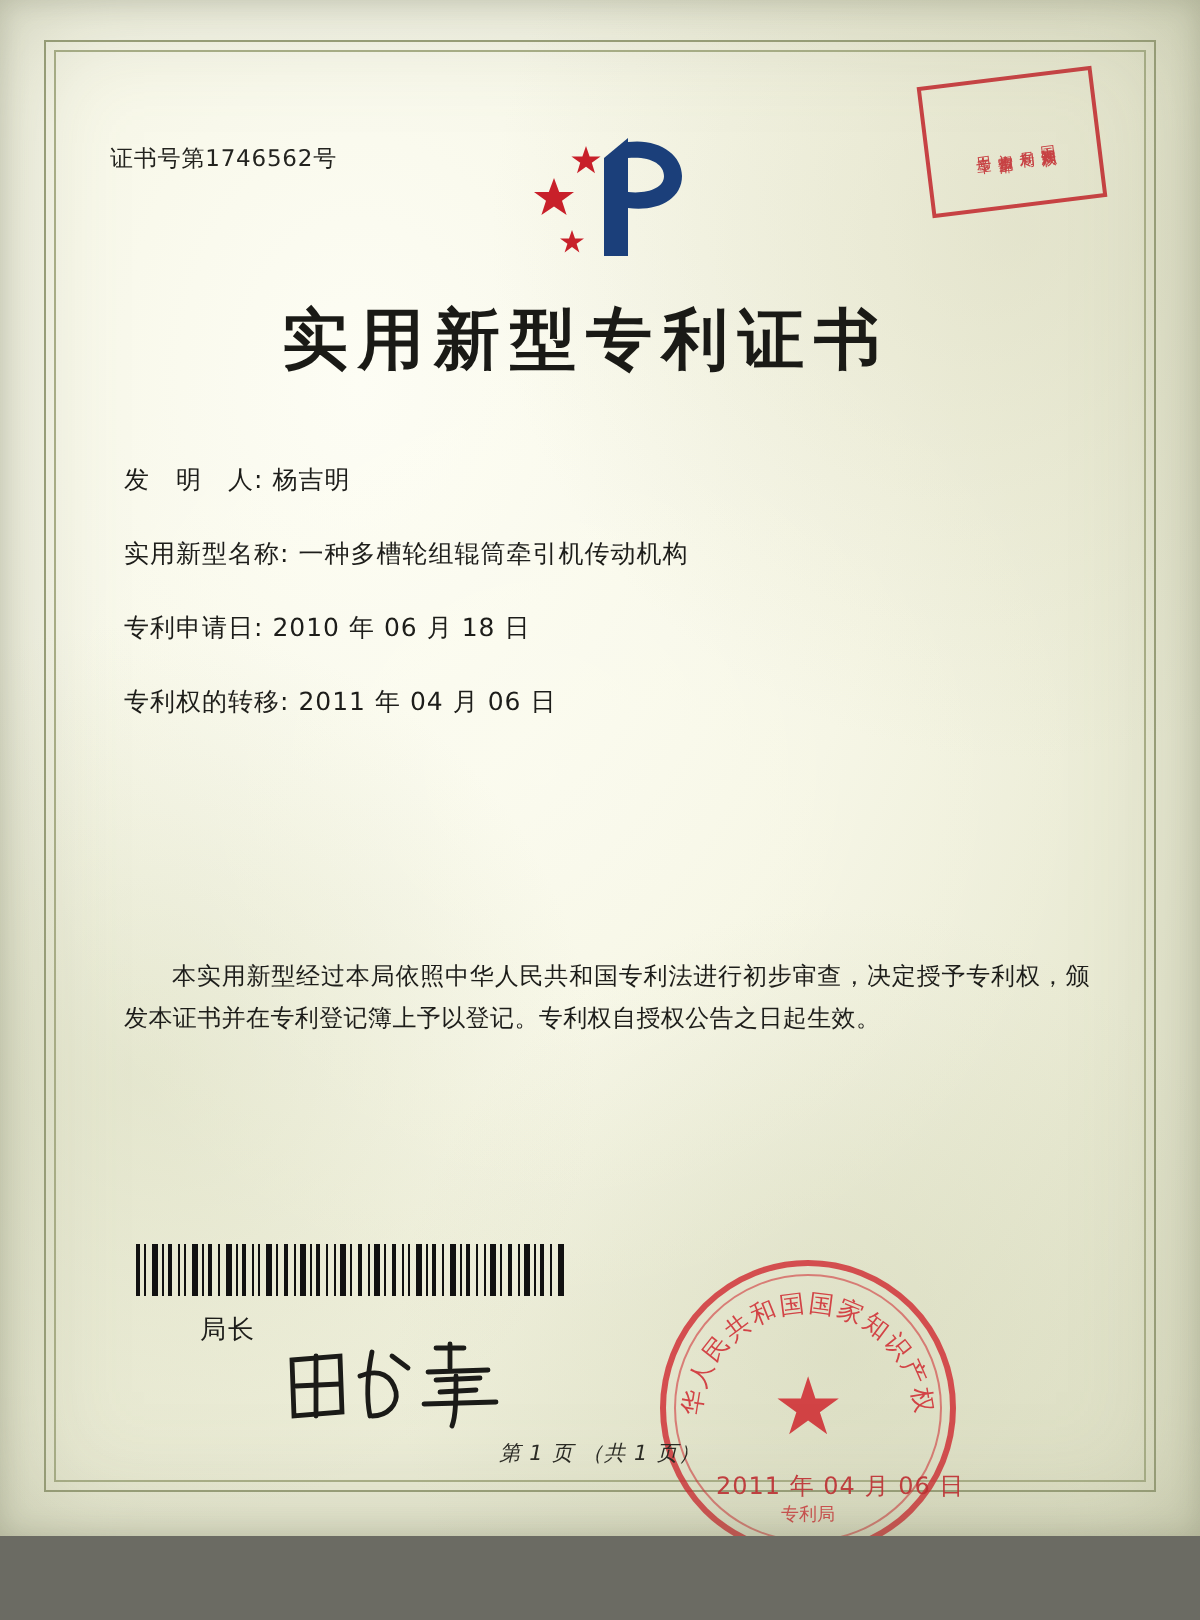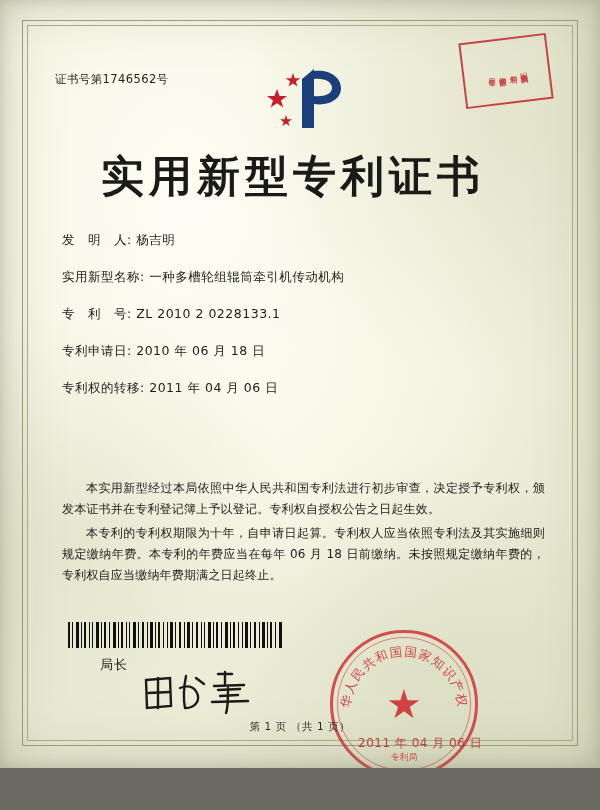--- a/index.html
+++ b/index.html
@@ -87,21 +87,21 @@
     top: 72px;
     font-size: 11.5px;
     color: #23231f;
     letter-spacing: 0.4px;
   }
   .title {
     position: absolute;
     left: 0; right: 14px;
     top: 148px;
     text-align: center;
-    font-size: 43px;
+    font-size: 33px;
     font-weight: bold;
     letter-spacing: 5px;
     color: #1a1a16;
     font-family: "DejaVu Sans", "Liberation Sans", sans-serif;
   }
 
   .fields {
     position: absolute;
     left: 62px;
     top: 232px;
@@ -217,20 +217,21 @@
     opacity: 0.9;
   }
   .footer {
     position: absolute;
     left: 0; right: 0;
     bottom: 34px;
     text-align: center;
     font-size: 10.5px;
     color: #2a2a24;
     letter-spacing: 0.6px;
+    font-style: italic;
   }
 </style>
 </head>
 <body>
 
 <div class="page">
   <div class="texture"></div>
 
   <div class="border-outer"></div>
   <div class="border-inner"></div>
@@ -263,36 +264,31 @@
   <div class="fields">
     <div class="field">
       <span class="lbl">发　明　人:</span>
       <span class="val">杨吉明</span>
     </div>
     <div class="field">
       <span class="lbl">实用新型名称:</span>
       <span class="val">一种多槽轮组辊筒牵引机传动机构</span>
     </div>
     <div class="field">
-      <span class="lbl">专　利　号:</span>
-      <span class="val">ZL 2010 2 0228133.1</span>
-    </div>
-    <div class="field">
       <span class="lbl">专利申请日:</span>
       <span class="val">2010 年 06 月 18 日</span>
     </div>
     <div class="field">
       <span class="lbl">专利权的转移:</span>
       <span class="val">2011 年 04 月 06 日</span>
     </div>
   </div>
 
   <div class="body-text">
     <p>本实用新型经过本局依照中华人民共和国专利法进行初步审查，决定授予专利权，颁发本证书并在专利登记簿上予以登记。专利权自授权公告之日起生效。</p>
-    <p>本专利的专利权期限为十年，自申请日起算。专利权人应当依照专利法及其实施细则规定缴纳年费。本专利的年费应当在每年 06 月 18 日前缴纳。未按照规定缴纳年费的，专利权自应当缴纳年费期满之日起终止。</p>
   </div>
 
   <div class="barcode">
     <svg viewBox="0 0 215 26" width="215" height="26" preserveAspectRatio="none">
       <g fill="#111">
         <rect x="0" y="0" width="2" height="26"></rect>
           <rect x="4" y="0" width="1" height="26"></rect>
         <rect x="8" y="0" width="3" height="26"></rect>
           <rect x="13" y="0" width="1" height="26"></rect>
         <rect x="16" y="0" width="2" height="26"></rect>

